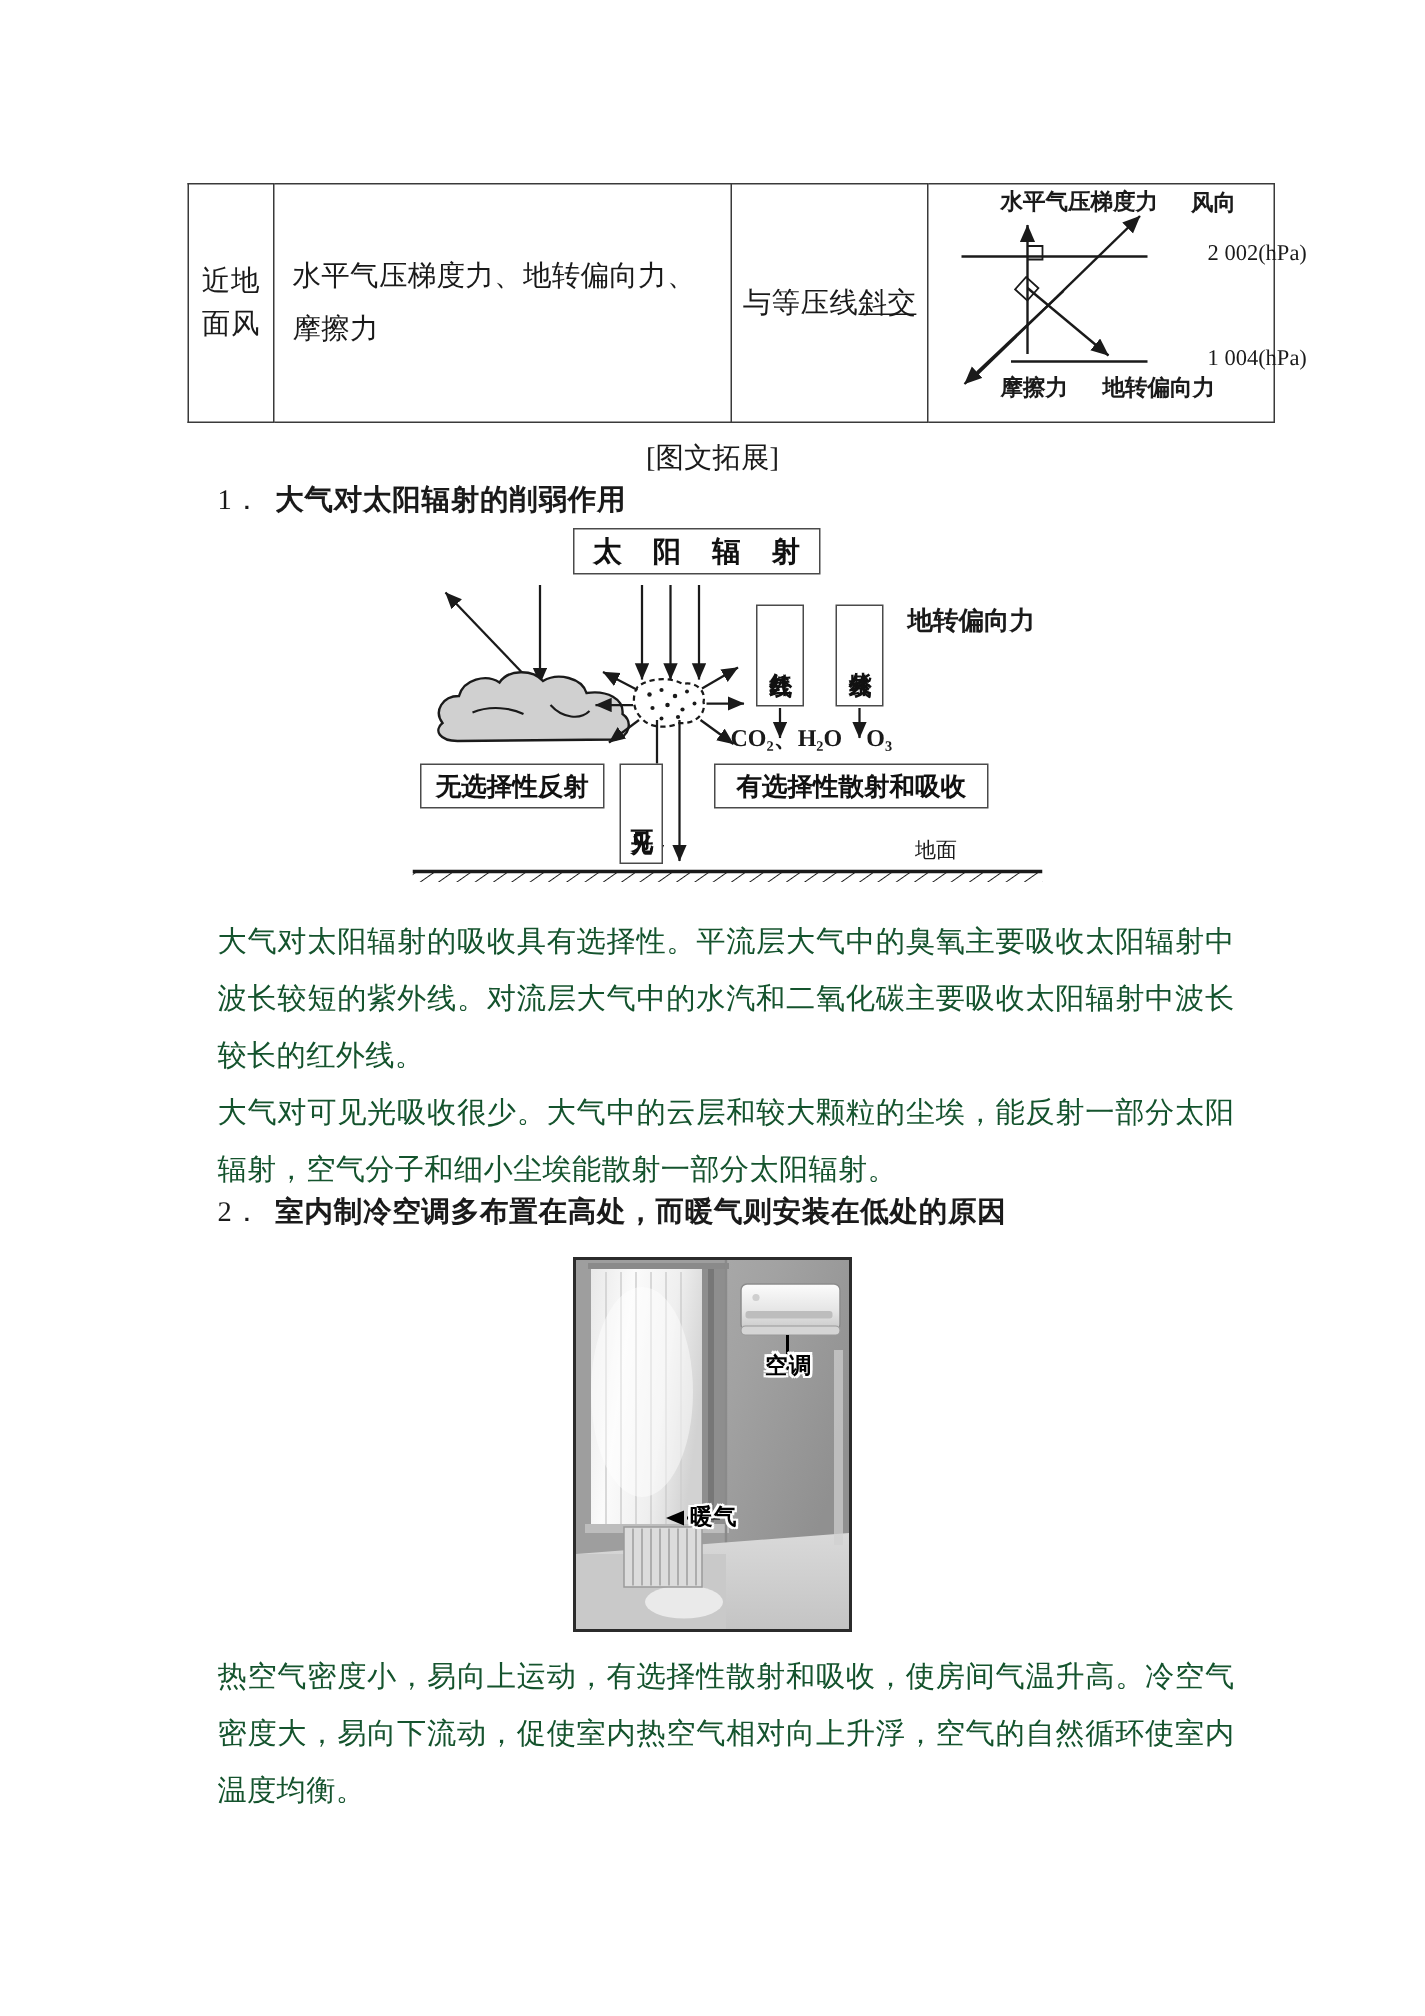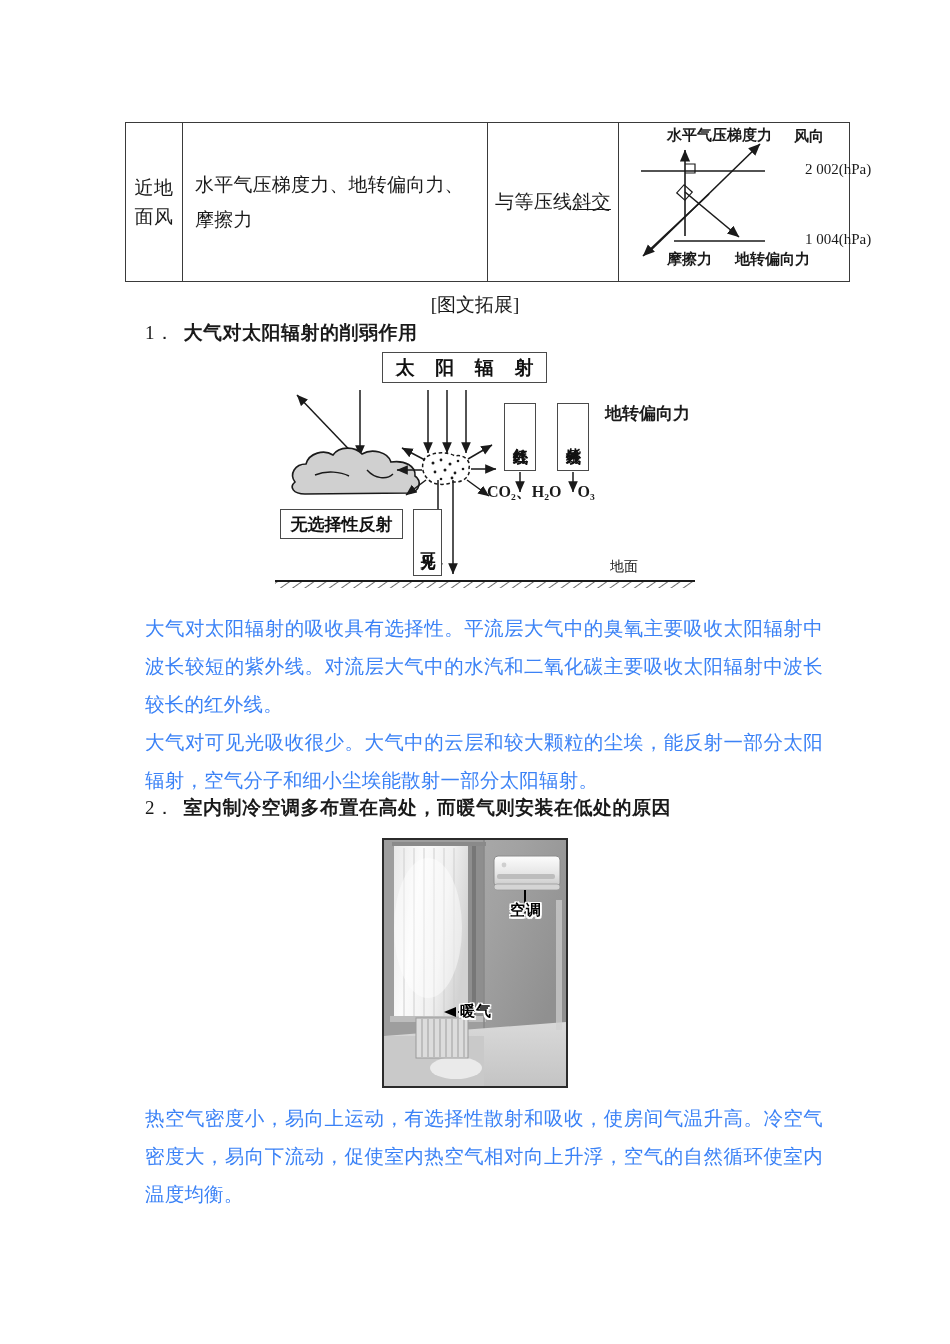--- a/index.html
+++ b/index.html
@@ -172,21 +172,21 @@
   
   .para {
     position: absolute;
     left: 145px;
     width: 678px;
     font-family: "Liberation Serif", "DejaVu Serif", serif;
     font-size: 19.5px;
     line-height: 38px;
     letter-spacing: 0.2px;
     text-align: justify;
-    color: #3b82f6;
+    color: #14532d;
   }
   #p1 { top: 610px; }
   #p2 { top: 724px; }
   #p3 { top: 1100px; }
 
   
   .photo {
     position: absolute;
     left: 382px;
     top: 838px;
@@ -328,20 +328,21 @@
 
     <line x1="0" y1="229" x2="420" y2="229" stroke="#1a1a1a" stroke-width="2.2"></line>
     <rect x="0" y="229" width="420" height="7" fill="url(#hatch)"></rect>
   </svg>
 
   <div class="box box-sun">太 阳 辐 射</div>
   <div class="box box-ir">红外线</div>
   <div class="box box-uv">紫外线</div>
   <div class="box box-noselect">无选择性反射</div>
   <div class="box box-visible">可见光</div>
+  <div class="box box-select">有选择性散射和吸收</div>
   <div class="lbl-upper">地转偏向力</div>
   <div class="lbl-gases">CO₂、H₂O　O₃</div>
   <div class="lbl-ground">地面</div>
 </div>
 
 <div class="para" id="p1">大气对太阳辐射的吸收具有选择性。平流层大气中的臭氧主要吸收太阳辐射中波长较短的紫外线。对流层大气中的水汽和二氧化碳主要吸收太阳辐射中波长较长的红外线。</div>
 <div class="para" id="p2">大气对可见光吸收很少。大气中的云层和较大颗粒的尘埃，能反射一部分太阳辐射，空气分子和细小尘埃能散射一部分太阳辐射。</div>
 
 <div class="heading" id="h2">
   <span class="num">2．</span><span>室内制冷空调多布置在高处，而暖气则安装在低处的原因</span>

